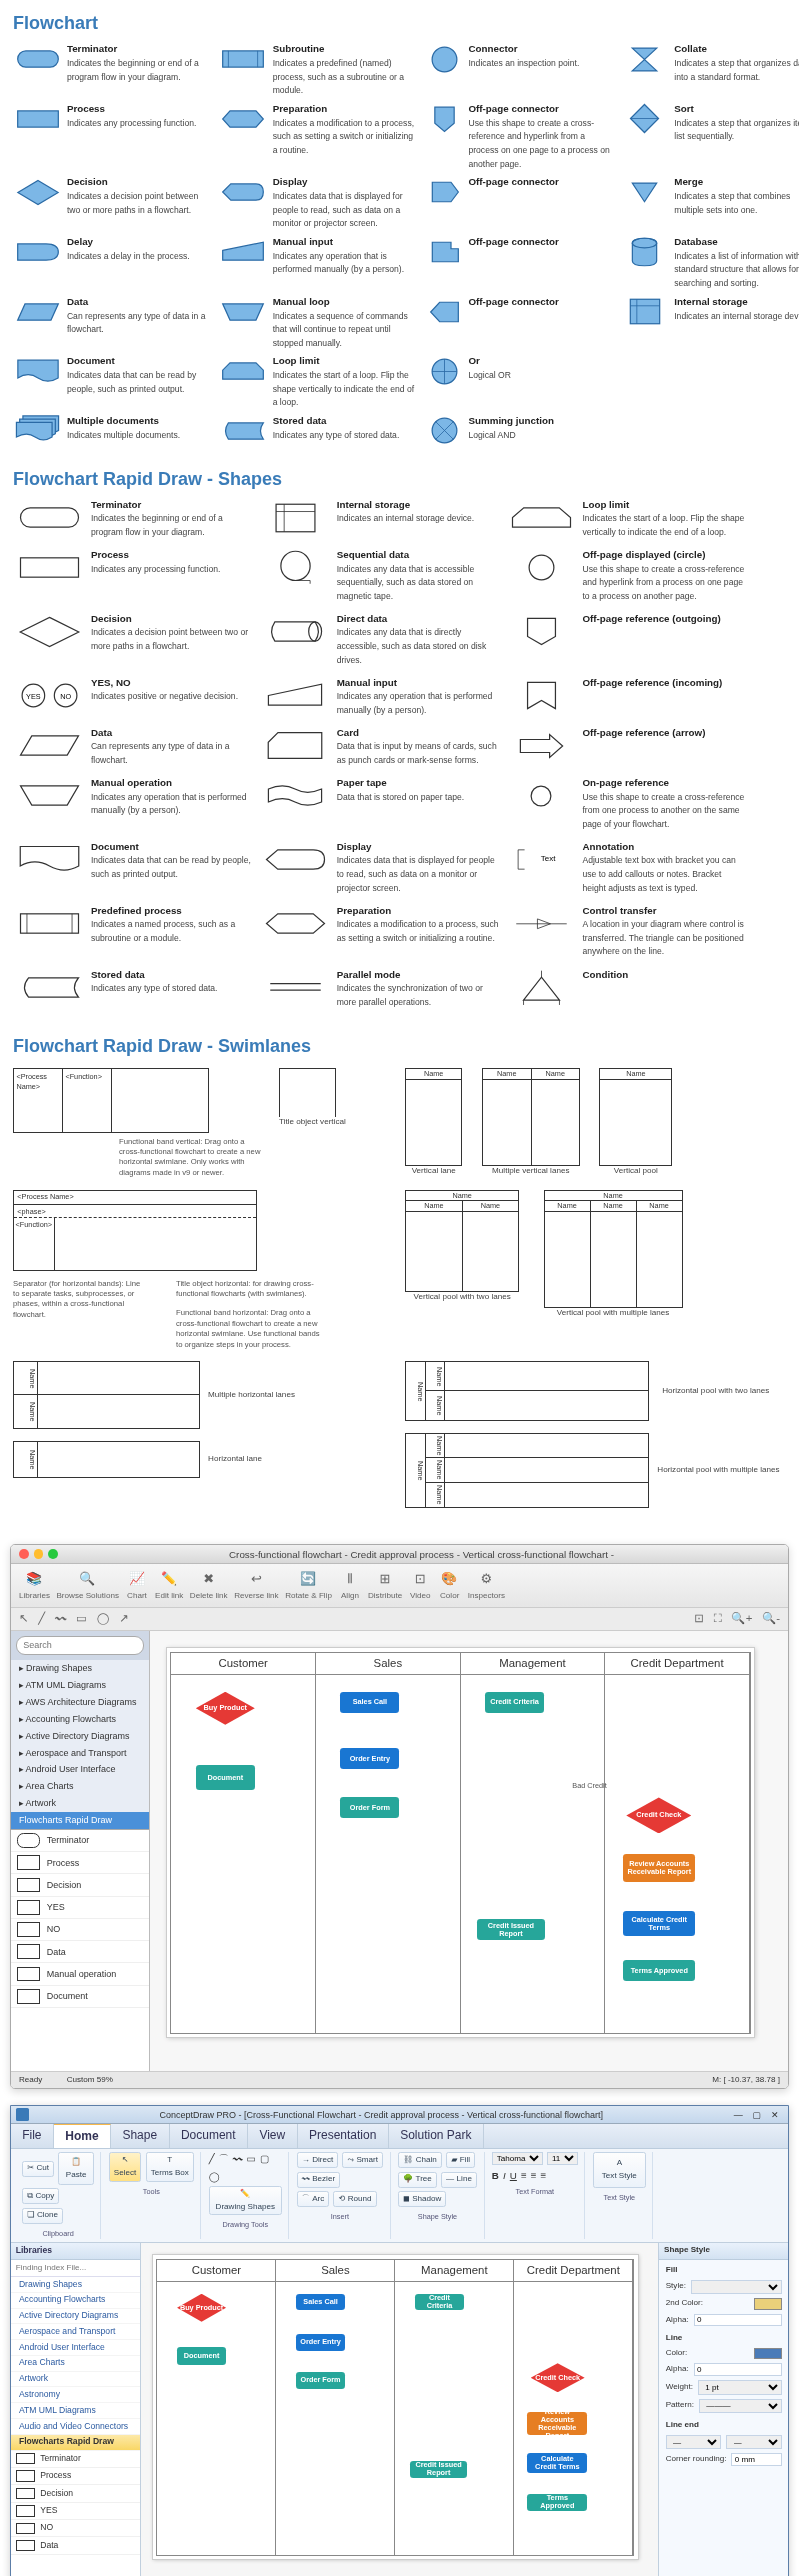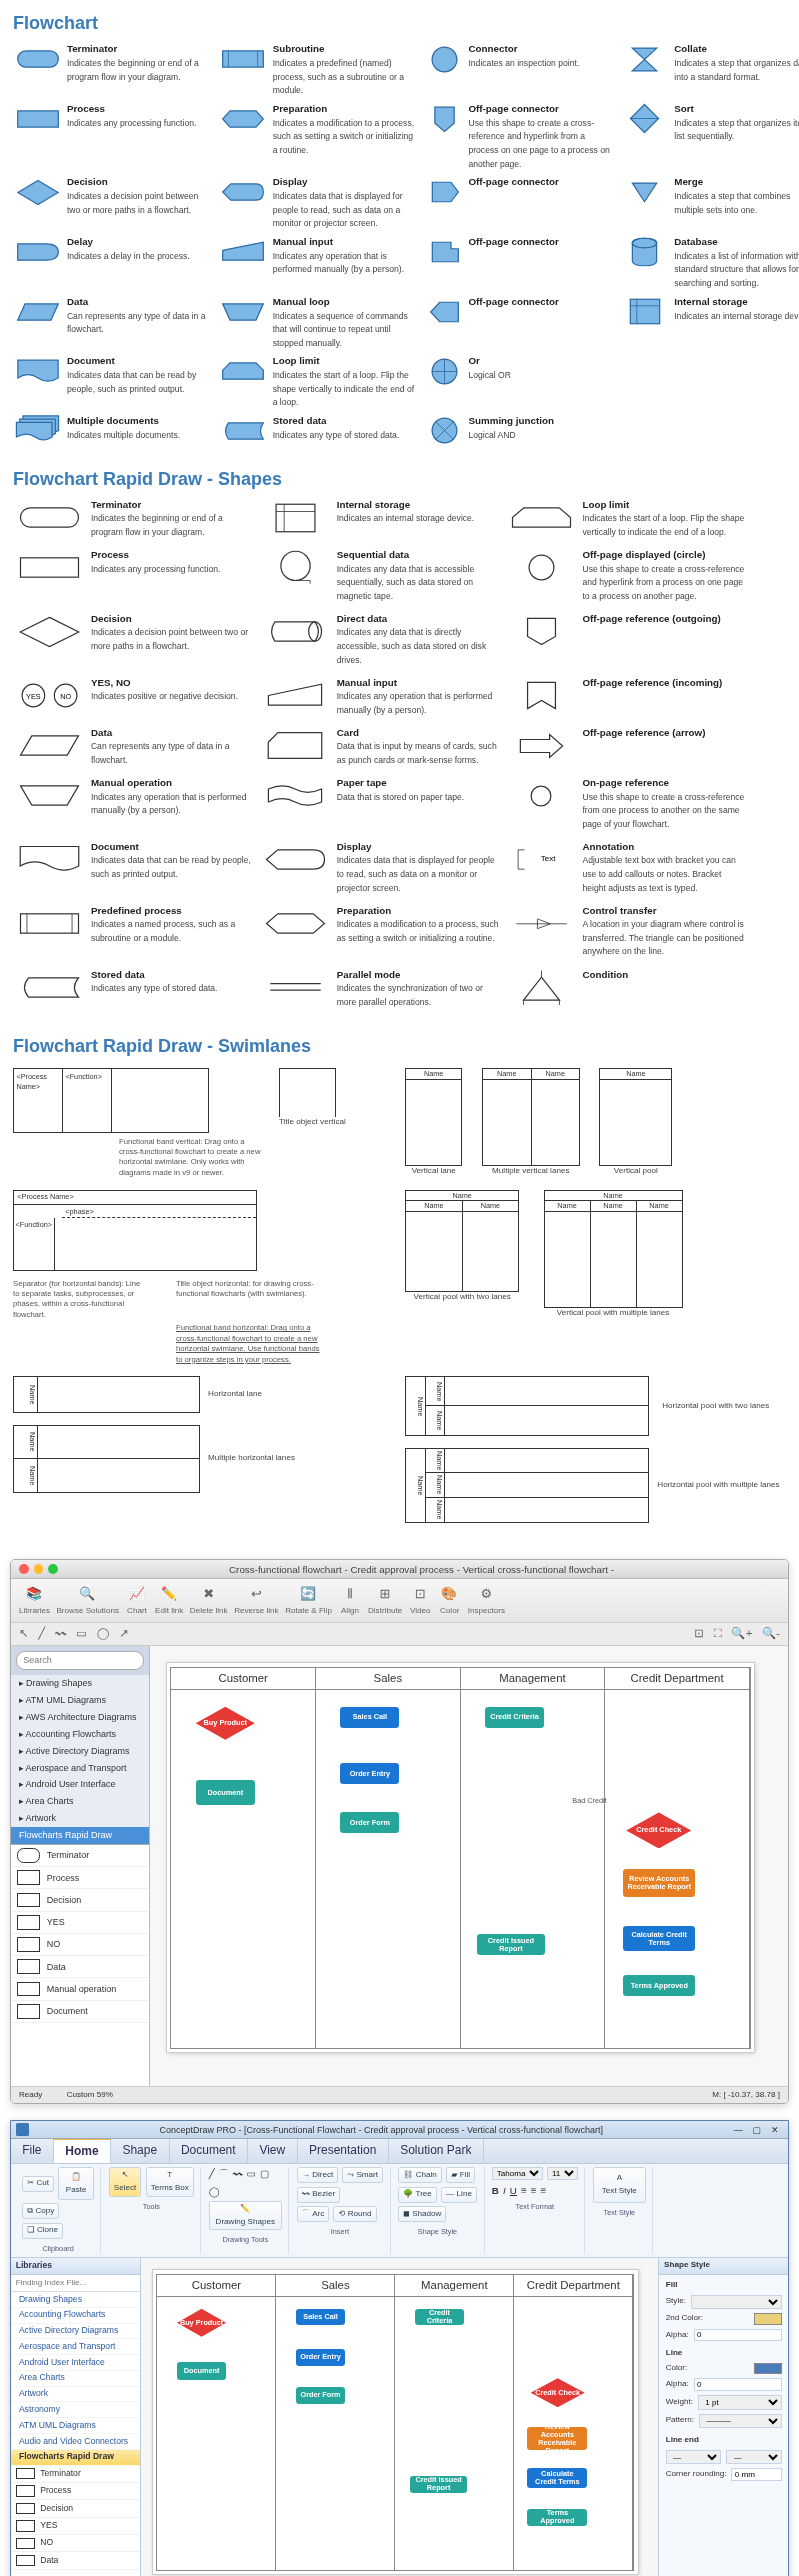--- a/index.html
+++ b/index.html
@@ -520,31 +520,31 @@
       <div class="swim-box" style="width:73px; height:98px;">
           <div style="border-bottom:0.8px solid #333; text-align:center; font-size:7.3px;">Name</div>
         </div>
       <div class="swim-label" style="text-align:center;">Vertical pool</div>
     </div>
   </div>
 
   <div>
     <div class="swim-box" style="width:244px; height:81px; display:flex; flex-direction:column;">
       <div style="height:14.7px; border-bottom:0.8px solid #333; font-size:7.3px; padding:1.6px 3.3px;">&lt;Process Name&gt;</div>
-      <div style="height:13px; border-bottom:0.8px dashed #333; font-size:7.3px; padding:1.6px 3.3px;margin-left:48px;">&lt;phase&gt;</div>
+      <div style="height:13px; border-bottom:0.8px dashed #333; font-size:7.3px; padding:1.6px 3.3px;">&lt;phase&gt;</div>
       <div style="flex:1; display:flex;">
         <div style="width:41px; border-right:0.8px solid #333; font-size:7.3px; padding:1.6px;">&lt;Function&gt;</div>
         <div style="flex:1;"></div>
       </div>
     </div>
     <div style="display:flex; gap:33px; margin-top:8.1px;">
       <div class="swim-note" style="max-width:130px;">Separator (for horizontal bands): Line to separate tasks, subprocesses, or phases, within a cross-functional flowchart.</div>
       <div>
         <div class="swim-note" style="max-width:147px;">Title object horizontal: for drawing cross-functional flowcharts (with swimlanes).</div>
-        <div class="swim-note" style="max-width:147px; margin-top:24px;text-decoration:underline;">Functional band horizontal: Drag onto a cross-functional flowchart to create a new horizontal swimlane. Use functional bands to organize steps in your process.</div>
+        <div class="swim-note" style="max-width:147px; margin-top:9px;">Functional band horizontal: Drag onto a cross-functional flowchart to create a new horizontal swimlane. Use functional bands to organize steps in your process.</div>
       </div>
     </div>
   </div>
 
   <div style="display:flex; gap:24.4px;">
     <div>
       <div class="swim-box" style="width:114px;">
         <div style="border-bottom:0.8px solid #333; text-align:center; font-size:7.3px;">Name</div>
         <div style="display:flex; height:90px;">
           <div style="flex:1; border-right:0.8px solid #333;">
@@ -571,35 +571,35 @@
               <div style="border-bottom:0.8px solid #333; text-align:center; font-size:7.3px;">Name</div>
             </div>
         </div>
       </div>
       <div class="swim-label" style="text-align:center;">Vertical pool with multiple lanes</div>
     </div>
   </div>
 
   <div style="display:flex; flex-direction:column; gap:11.4px;">
     <div style="display:flex; gap:8.1px; align-items:center;">
-      <div class="swim-box" style="width:187px; height:37px; display:flex;">
-          <div style="width:24.4px; border-right:0.8px solid #333; writing-mode:vertical-rl; font-size:7.3px; text-align:center;">Name</div>
-        </div>
-      <div class="swim-label">Horizontal lane</div>
-    </div>
-    <div style="display:flex; gap:8.1px; align-items:center;">
       <div class="swim-box" style="width:187px;">
         <div style="height:33px; border-bottom:0.8px solid #333; display:flex;">
             <div style="width:24.4px; border-right:0.8px solid #333; writing-mode:vertical-rl; font-size:7.3px; text-align:center;">Name</div>
           </div>
         <div style="height:33px; display:flex;">
             <div style="width:24.4px; border-right:0.8px solid #333; writing-mode:vertical-rl; font-size:7.3px; text-align:center;">Name</div>
           </div>
       </div>
       <div class="swim-label">Multiple horizontal lanes</div>
+    </div>
+    <div style="display:flex; gap:8.1px; align-items:center;">
+      <div class="swim-box" style="width:187px; height:37px; display:flex;">
+          <div style="width:24.4px; border-right:0.8px solid #333; writing-mode:vertical-rl; font-size:7.3px; text-align:center;">Name</div>
+        </div>
+      <div class="swim-label">Horizontal lane</div>
     </div>
   </div>
 
   <div style="display:flex; flex-direction:column; gap:11.4px;">
     <div style="display:flex; gap:13px; align-items:center;">
       <div class="swim-box" style="width:244px; display:flex;">
         <div style="width:19.6px; border-right:0.8px solid #333; writing-mode:vertical-rl; font-size:7.3px; text-align:center;">Name</div>
         <div style="flex:1;">
           <div style="height:29px; border-bottom:0.8px solid #333; display:flex;">
               <div style="width:19.6px; border-right:0.8px solid #333; writing-mode:vertical-rl; font-size:7.3px; text-align:center;">Name</div>

